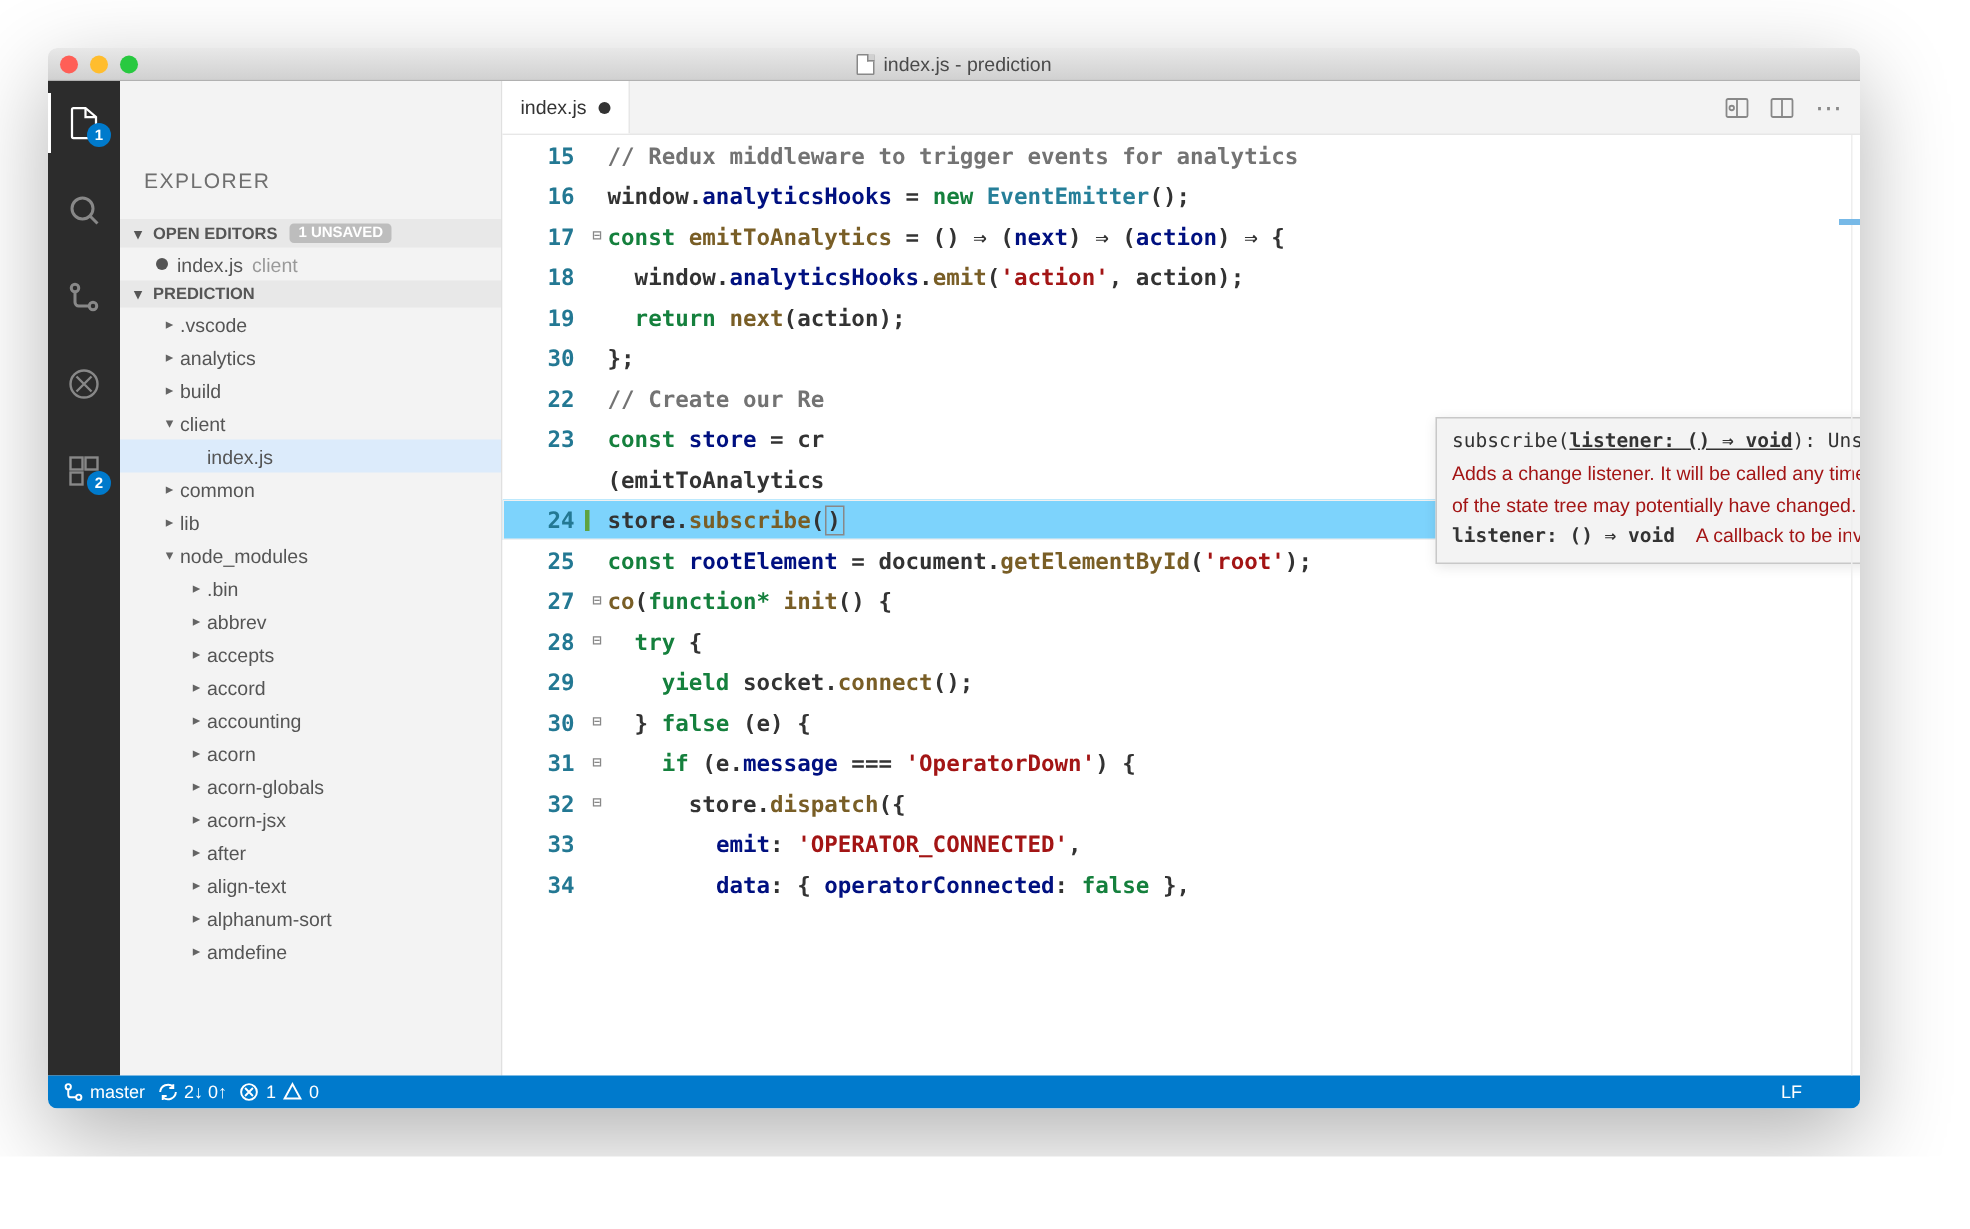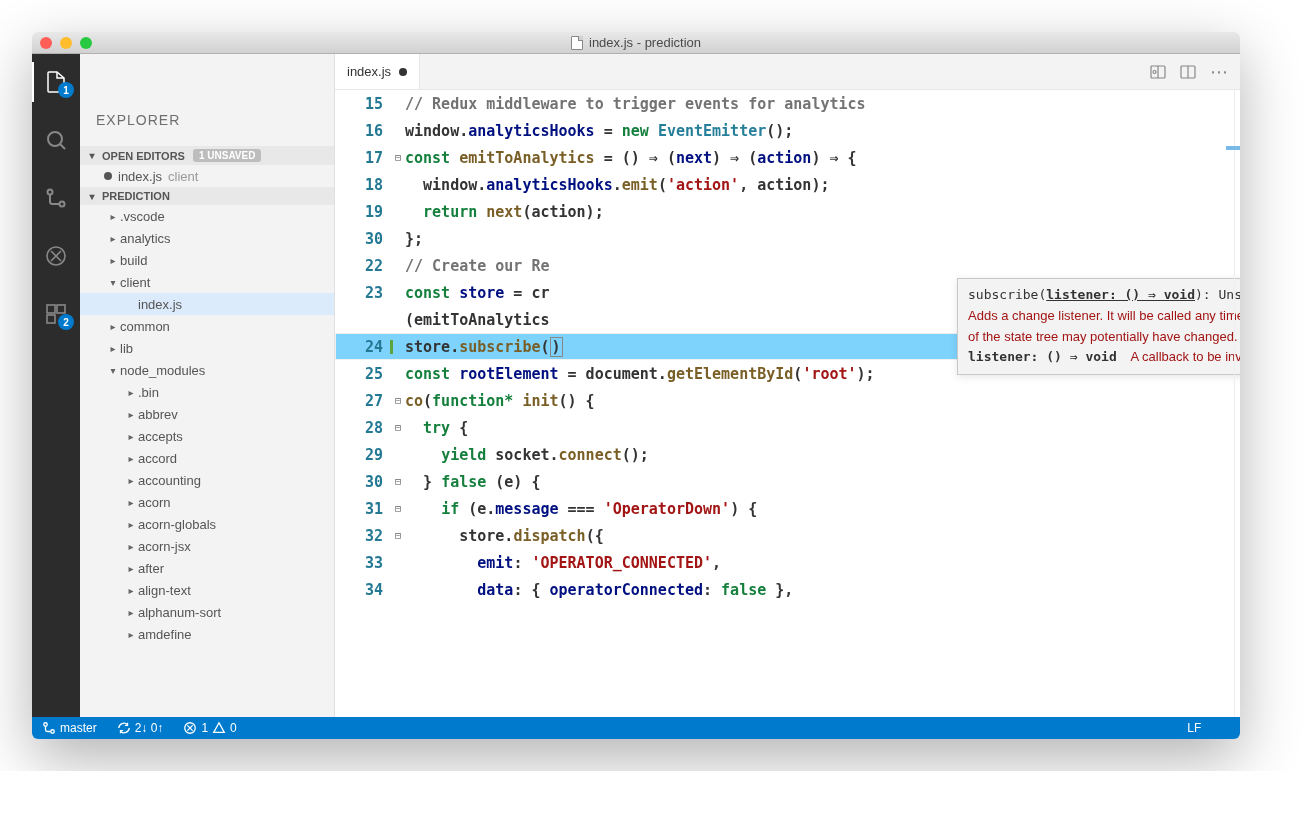--- a/index.html
+++ b/index.html
@@ -66,21 +66,21 @@
 
 .tooltip { position: absolute; left: 622px; top: 188px; width: 532px; background: #f3f3f3; border: 1px solid #c8c8c8; font-size: 13px; font-family: Menlo, monospace; padding: 6px 10px; line-height: 1.6; color: #333; box-shadow: 0 2px 8px rgba(0,0,0,0.1); }
 .tooltip .doc { font-family: -apple-system, sans-serif; color: #a31515; }
 .tooltip .sig-kw { font-weight: 700; }
 .tooltip u { font-weight: 700; text-decoration: underline; }
 
 .minimap-edge { position: absolute; top: 0; right: 0; width: 6px; height: 100%; border-left: 1px solid #eee; }
 .overview { position: absolute; top: 56px; right: 0; width: 14px; height: 4px; background: #77b9e7; }
 
 .statusbar { height: 22px; background: #007acc; color: #fff; display: flex; align-items: center; font-size: 12px; padding: 0 10px; gap: 12px; }
-.statusbar .left, .statusbar .right { display: flex; align-items: center; gap: 20px; }
+.statusbar .left, .statusbar .right { display: flex; align-items: center; gap: 8px; }
 .statusbar .right { margin-left: auto; flex-direction: column; }
 .statusbar .item { display: flex; align-items: center; gap: 4px; cursor: pointer; }
 .statusbar svg { width: 14px; height: 14px; }
 </style>
 </head>
 <body>
 
 <div class="window">
 
   <div class="titlebar">

